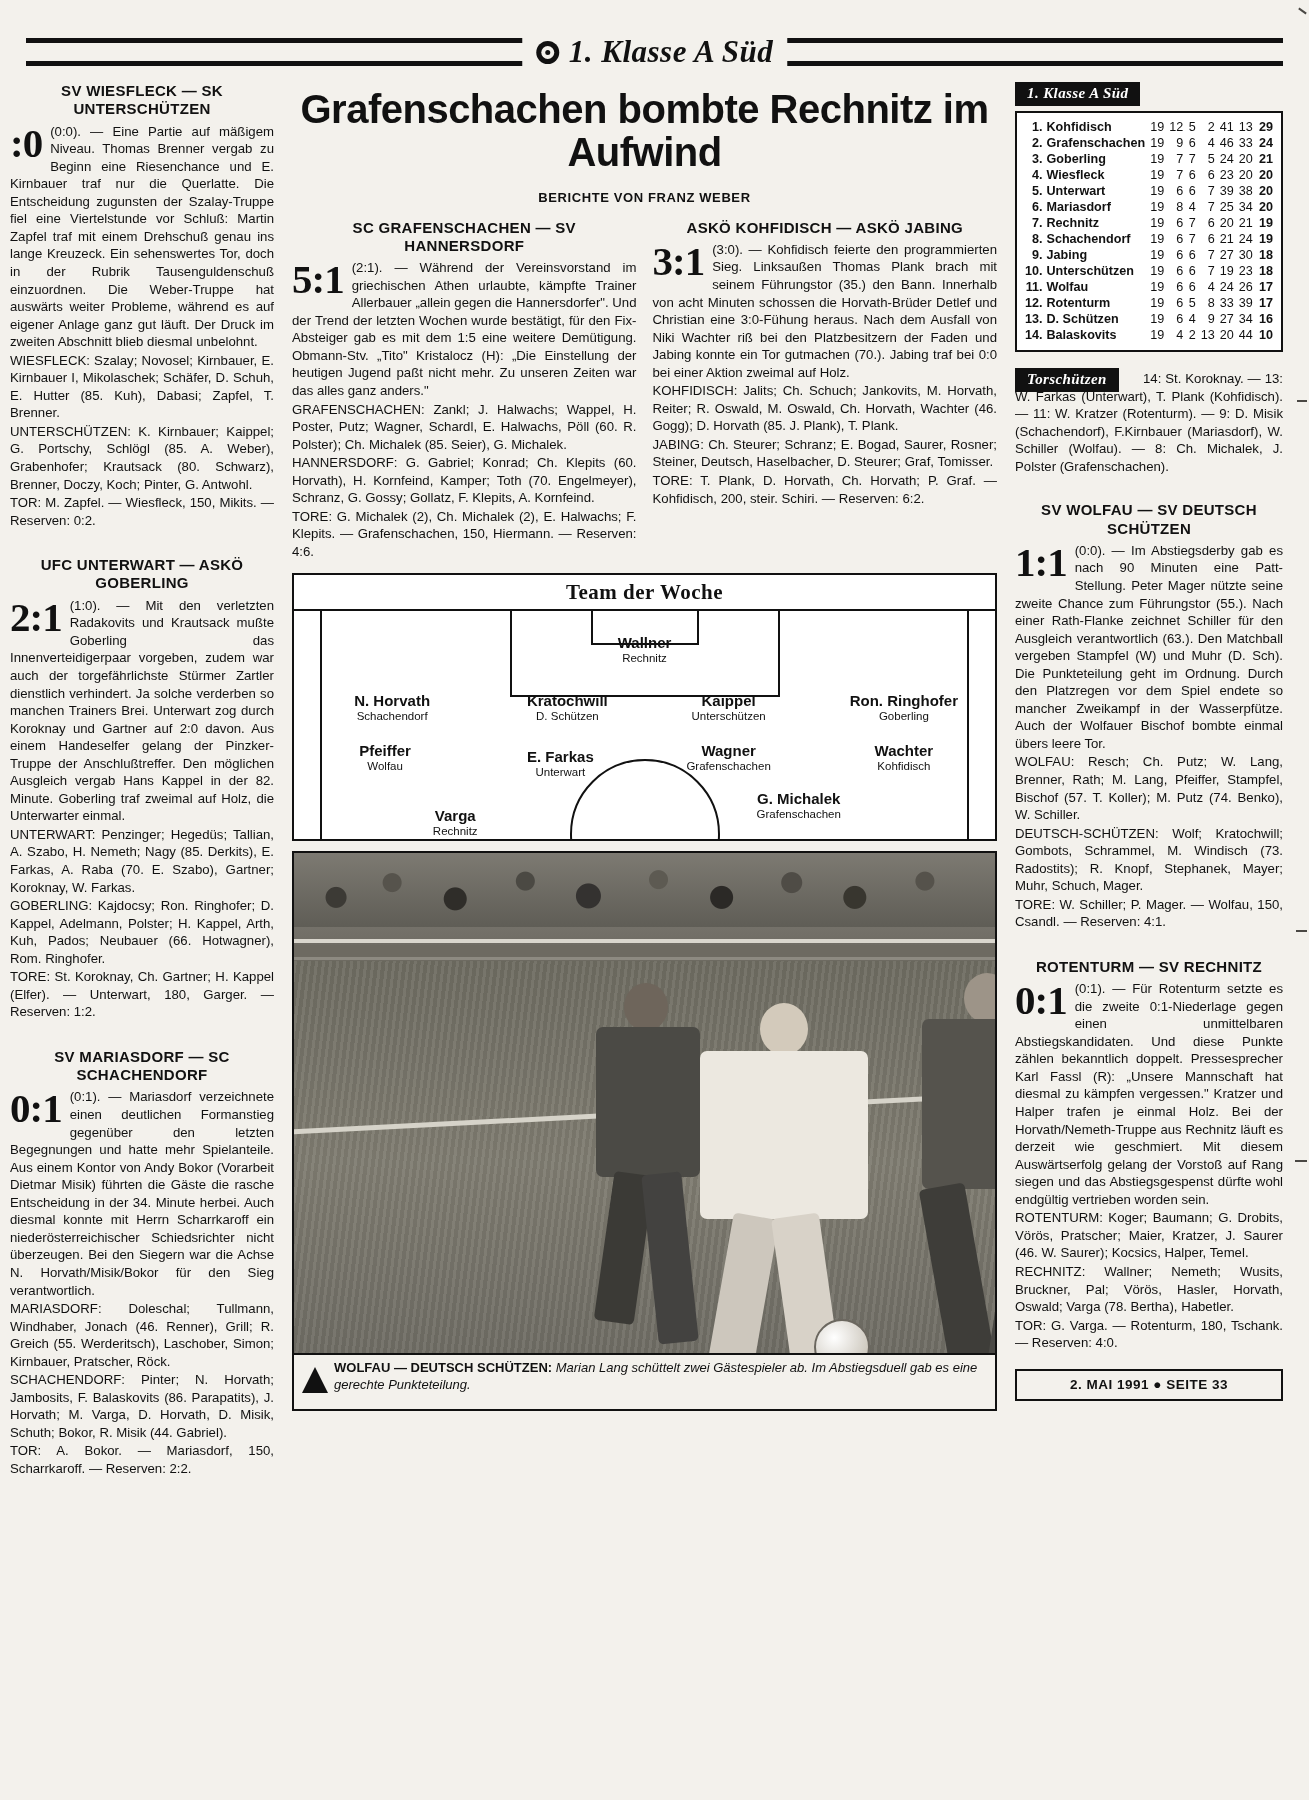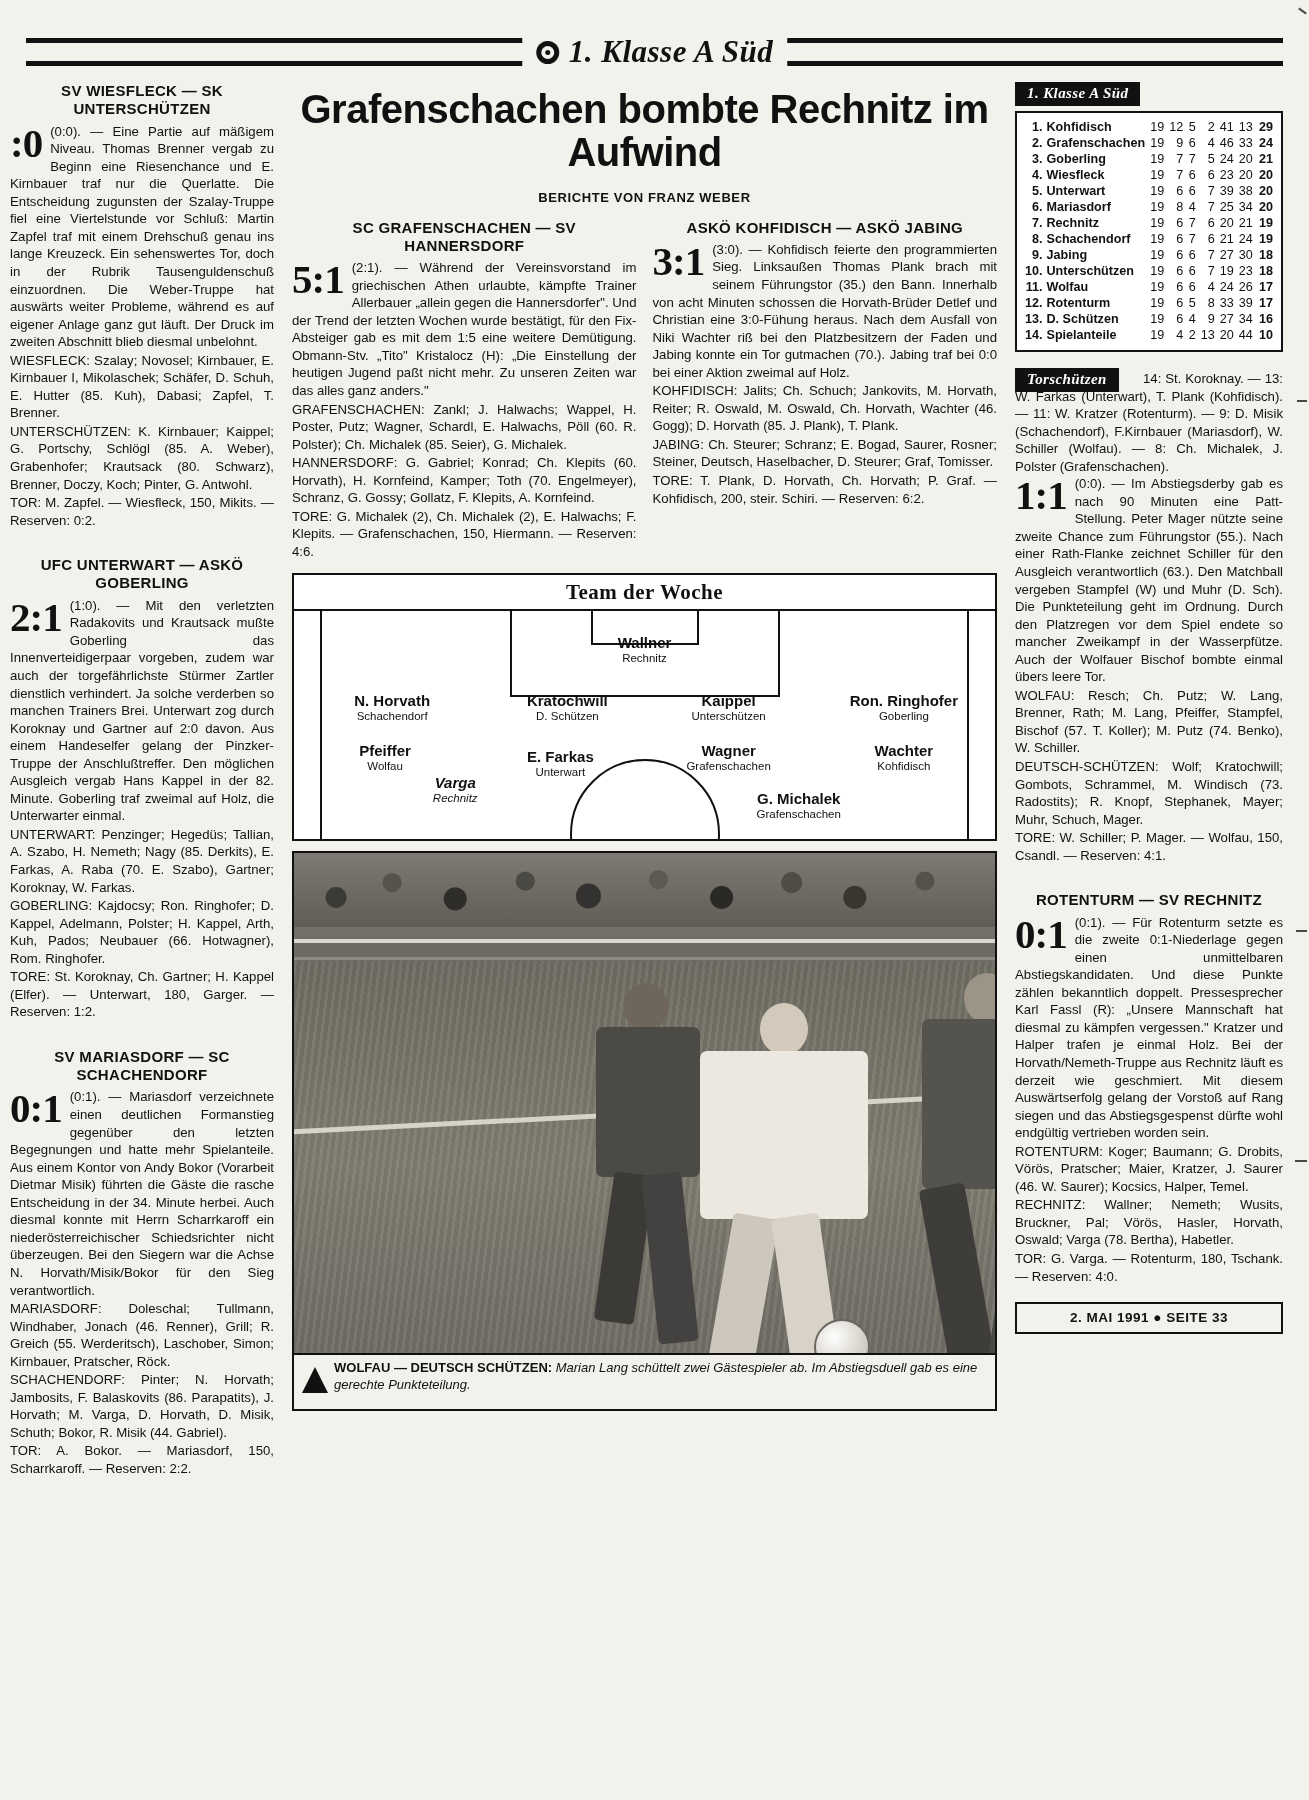--- a/index.html
+++ b/index.html
@@ -483,21 +483,21 @@
           </div>
           <div class="player" style="left:62%; top:132px;">
             <div class="nm">Wagner</div>
             <div class="cl">Grafenschachen</div>
           </div>
           <div class="player" style="left:87%; top:132px;">
             <div class="nm">Wachter</div>
             <div class="cl">Kohfidisch</div>
           </div>
 
-          <div class="player" style="left:23%; top:164px;font-style:italic;">
+          <div class="player" style="left:23%; top:197px;">
             <div class="nm">Varga</div>
             <div class="cl">Rechnitz</div>
           </div>
           <div class="player" style="left:72%; top:180px;">
             <div class="nm">G. Michalek</div>
             <div class="cl">Grafenschachen</div>
           </div>
         </div>
       </div>
 
@@ -679,38 +679,39 @@
               <td class="num">19</td>
               <td class="num">6</td>
               <td class="num">4</td>
               <td class="num">9</td>
               <td class="num">27</td>
               <td class="num">34</td>
               <td class="pts">16</td>
             </tr>
             <tr>
               <td class="rank">14.</td>
-              <td class="team">Spielanteile</td>
+              <td class="team">Balaskovits</td>
               <td class="num">19</td>
               <td class="num">4</td>
               <td class="num">2</td>
               <td class="num">13</td>
               <td class="num">20</td>
               <td class="num">44</td>
               <td class="pts">10</td>
             </tr>
           </tbody>
         </table>
       </div>
 
       <div class="scorers-head">
         <span class="badge">Torschützen</span>
       </div>
       <div class="scorers">14: St. Koroknay. — 13: W. Farkas (Unterwart), T. Plank (Kohfidisch). — 11: W. Kratzer (Rotenturm). — 9: D. Misik (Schachendorf), F.Kirnbauer (Mariasdorf), W. Schiller (Wolfau). — 8: Ch. Michalek, J. Polster (Grafenschachen).</div>
 
+      <div class="match-head">SV WOLFAU — SV DEUTSCH SCHÜTZEN</div>
       <div class="txt score-wrap clearfix">
         <span class="score">1:1</span>
         <p>(0:0). — Im Abstiegsderby gab es nach 90 Minuten eine Patt-Stellung. Peter Mager nützte seine zweite Chance zum Führungstor (55.). Nach einer Rath-Flanke zeichnet Schiller für den Ausgleich verantwortlich (63.). Den Matchball vergeben Stampfel (W) und Muhr (D. Sch). Die Punkteteilung geht im Ordnung. Durch den Platzregen vor dem Spiel endete so mancher Zweikampf in der Wasserpfütze. Auch der Wolfauer Bischof bombte einmal übers leere Tor.</p>
         <p>WOLFAU: Resch; Ch. Putz; W. Lang, Brenner, Rath; M. Lang, Pfeiffer, Stampfel, Bischof (57. T. Koller); M. Putz (74. Benko), W. Schiller.</p>
         <p>DEUTSCH-SCHÜTZEN: Wolf; Kratochwill; Gombots, Schrammel, M. Windisch (73. Radostits); R. Knopf, Stephanek, Mayer; Muhr, Schuch, Mager.</p>
         <p>TORE: W. Schiller; P. Mager. — Wolfau, 150, Csandl. — Reserven: 4:1.</p>
       </div>
 
       <div class="match-head">ROTENTURM — SV RECHNITZ</div>
       <div class="txt score-wrap clearfix">

